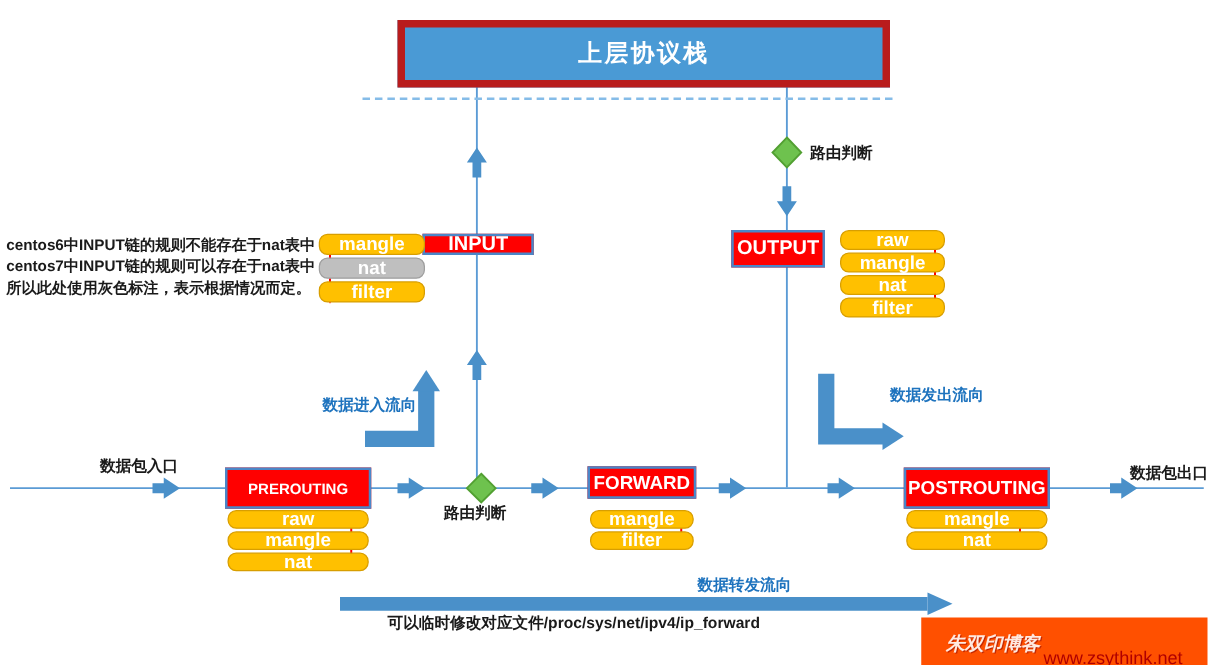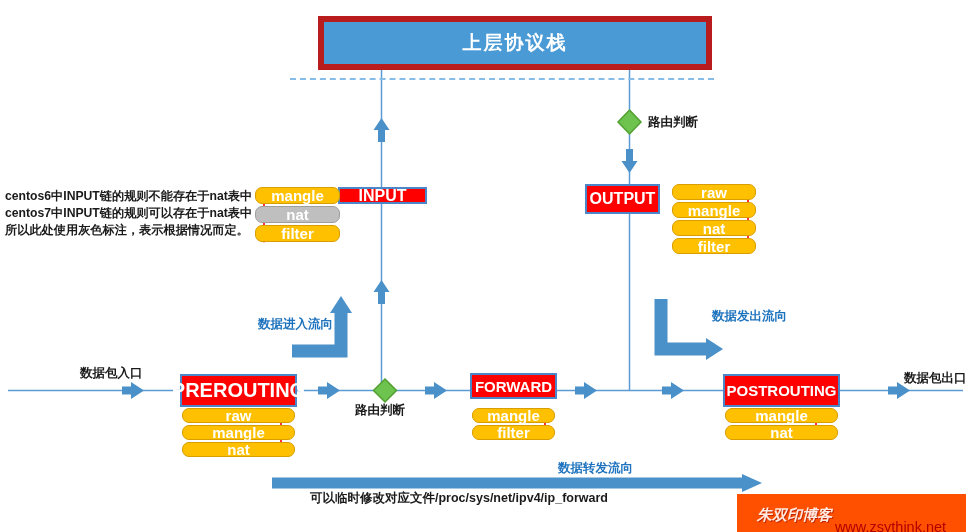--- a/index.html
+++ b/index.html
@@ -138,21 +138,21 @@
   <div class="pill" style="left:672px;top:220px;width:84px;height:16px;">nat</div>
   <div class="pill" style="left:672px;top:238px;width:84px;height:16px;">filter</div>
 
   <div class="abs blue-label" style="left:258px;top:316px;">数据进入流向</div>
   <div class="abs blue-label" style="left:680px;top:308px;margin-left:32px;">数据发出流向</div>
   <div class="abs blue-label" style="left:558px;top:460px;">数据转发流向</div>
 
   <div class="abs black-label" style="left:55px;top:365px;margin-left:25px;">数据包入口</div>
   <div class="abs black-label" style="left:904px;top:370px;">数据包出口</div>
 
-  <div class="abs chain-box" style="left:180px;top:374px;width:117px;height:33px;font-size:20px;">
+  <div class="abs chain-box" style="left:180px;top:374px;width:117px;height:33px;font-size:12px;">
     <span>PREROUTING</span>
   </div>
   <div class="pill" style="left:182px;top:408px;width:113px;height:15px;">raw</div>
   <div class="pill" style="left:182px;top:425px;width:113px;height:15px;">mangle</div>
   <div class="pill" style="left:182px;top:442px;width:113px;height:15px;">nat</div>
 
   <div class="abs chain-box" style="left:470px;top:373px;width:87px;height:26px;font-size:15px;">
     <span>FORWARD</span>
   </div>
   <div class="pill" style="left:472px;top:408px;width:83px;height:15px;">mangle</div>

